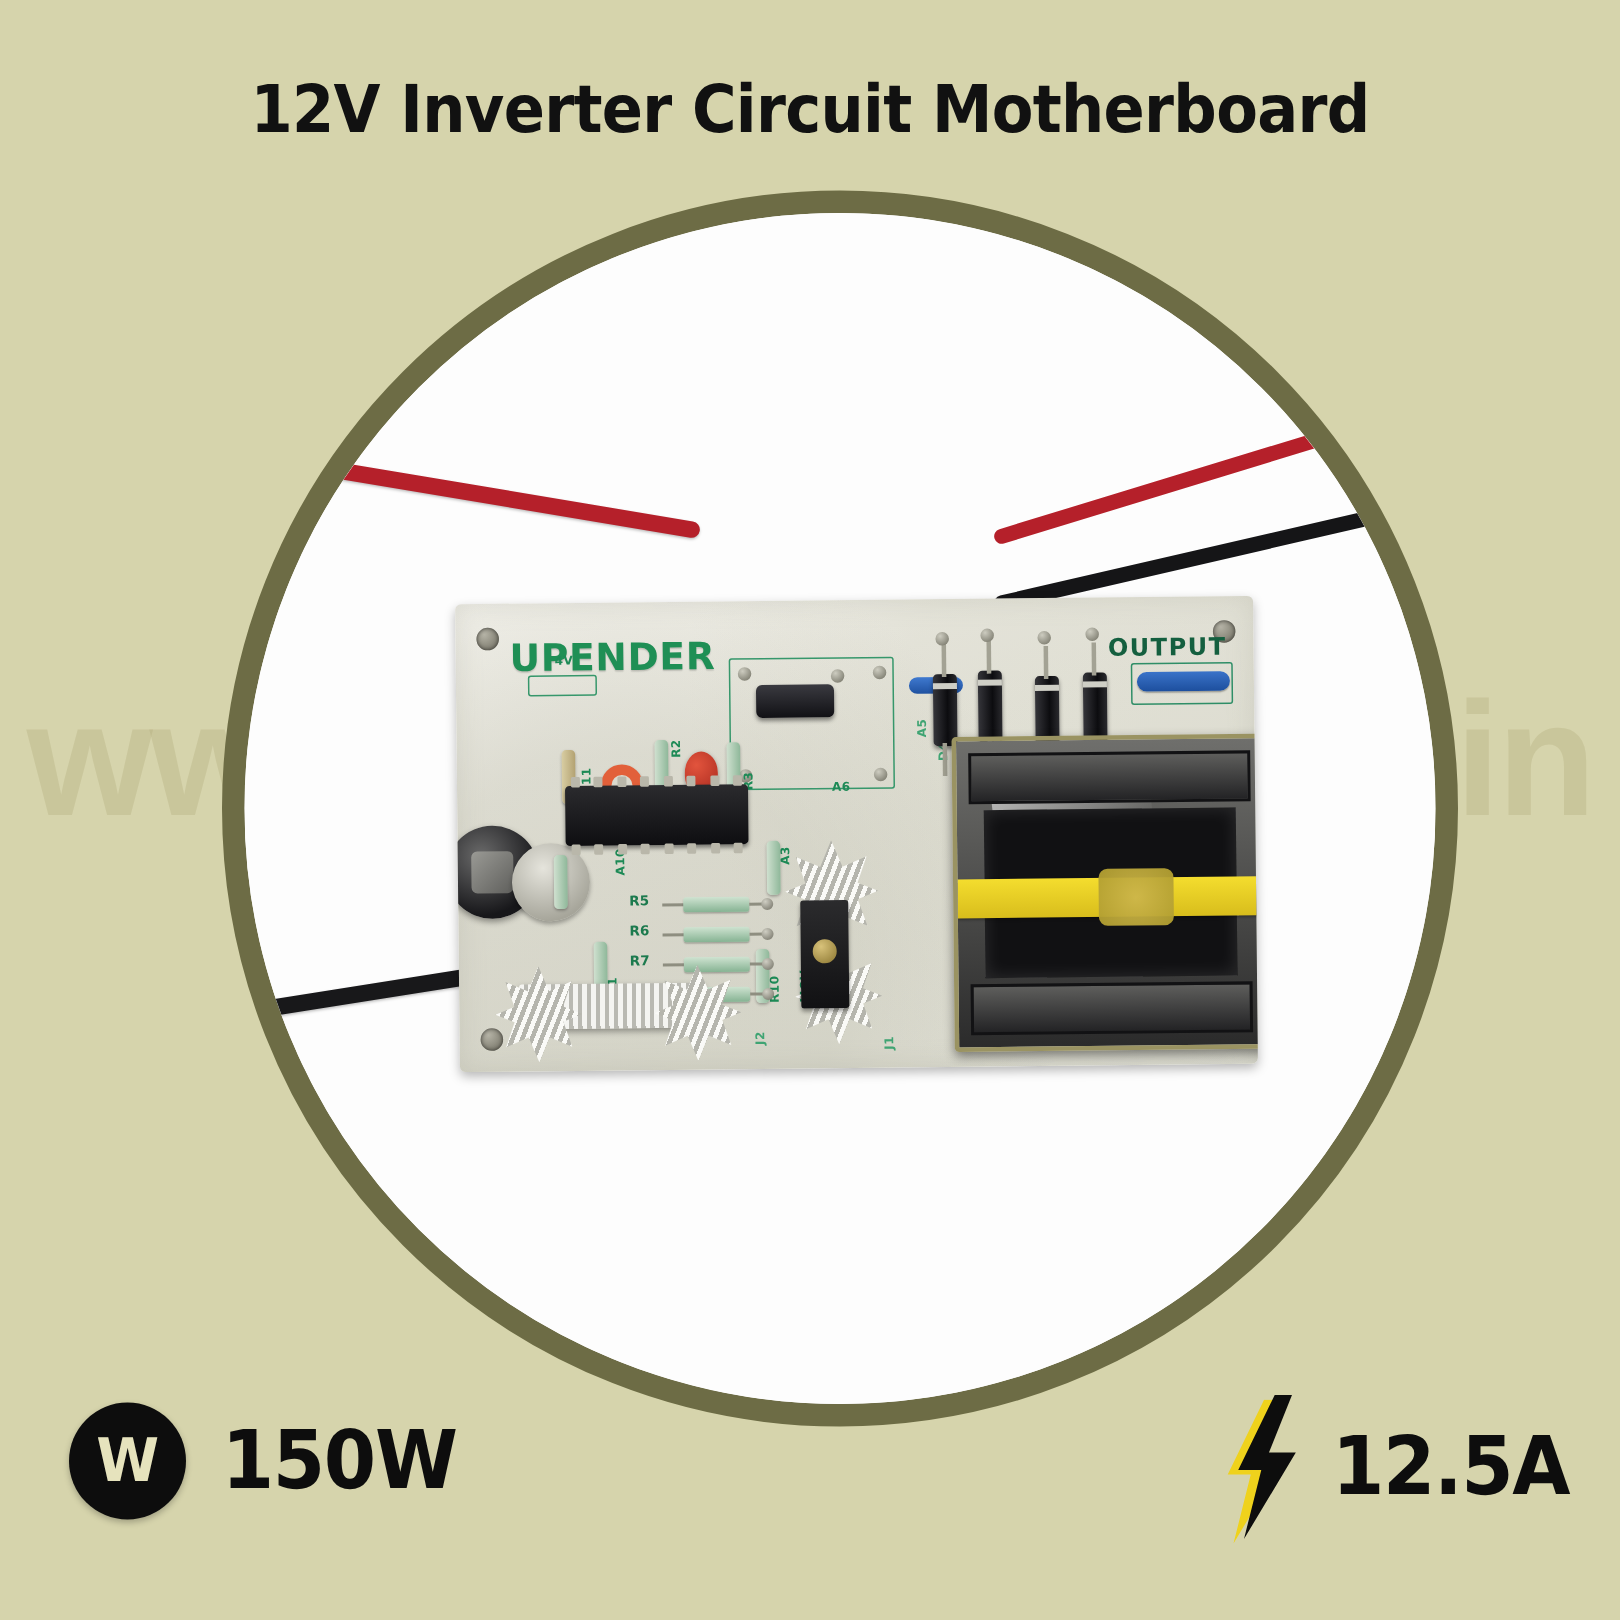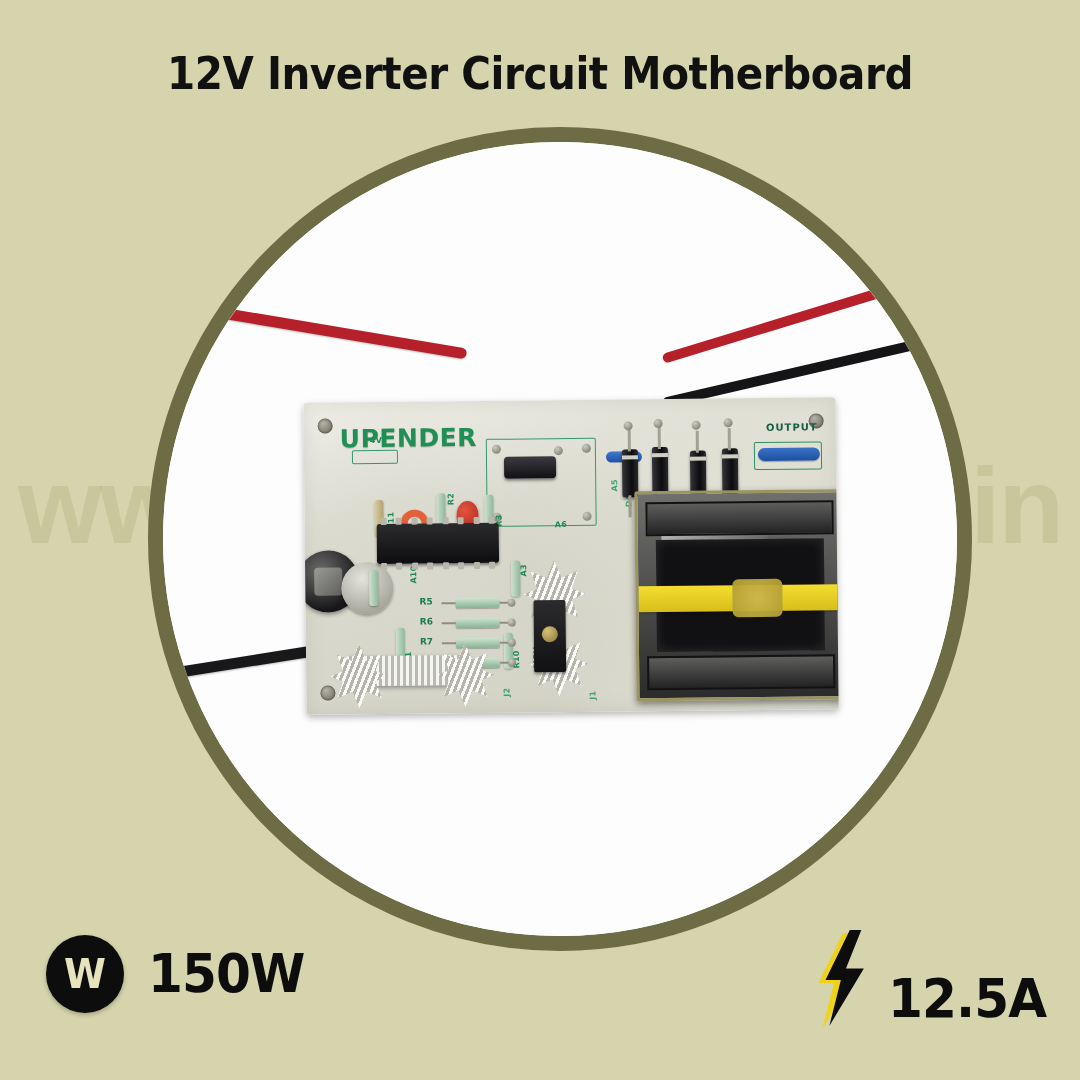--- a/index.html
+++ b/index.html
@@ -120,21 +120,21 @@
   .brand{
     position:absolute;left:36px;top:22px;
     font-size:25px;font-weight:800;
     color:#1f8f55;
     font-family:"DejaVu Sans", sans-serif;
     letter-spacing:0.5px;
     text-shadow:0 1px 1px rgba(0,0,0,.18);
   }
   .out-label{
     position:absolute;right:18px;top:24px;
-    font-size:10px;font-weight:800;
+    font-size:16px;font-weight:800;
     color:#145f3f;letter-spacing:1px;
     font-family:"DejaVu Sans", sans-serif;
   }
   .out-box{
     position:absolute;right:14px;top:44px;
     width:66px;height:26px;
     border:1.5px solid #2f8e67;border-radius:2px;
   }
   .out-conn{
     position:absolute;right:16px;top:50px;
@@ -318,21 +318,21 @@
     transform:scaleX(0.95);line-height:1;
   }
   .badge-text{
     font-size:54px;font-weight:800;color:#0d0d0d;
     font-family:"DejaVu Sans", sans-serif;
     transform:scaleX(0.93);
     letter-spacing:-1px;line-height:1;
   }
   .badge-right{
     position:absolute;right:28px;top:930px;
-    display:flex;align-items:flex-end;gap:4px;
+    display:flex;align-items:center;gap:4px;
   }
   .bolt-wrap{position:relative;width:64px;height:96px;}
   .bolt{
     position:absolute;left:0;top:0;width:64px;height:96px;
     clip-path:polygon(56% 0,18% 52%,42% 52%,24% 100%,78% 40%,50% 40%,74% 0);
   }
   .bolt.shadow{background:#efd21c;left:-7px;top:3px;}
   .bolt.main{background:#0d0d0d;}
 </style>
 </head>

